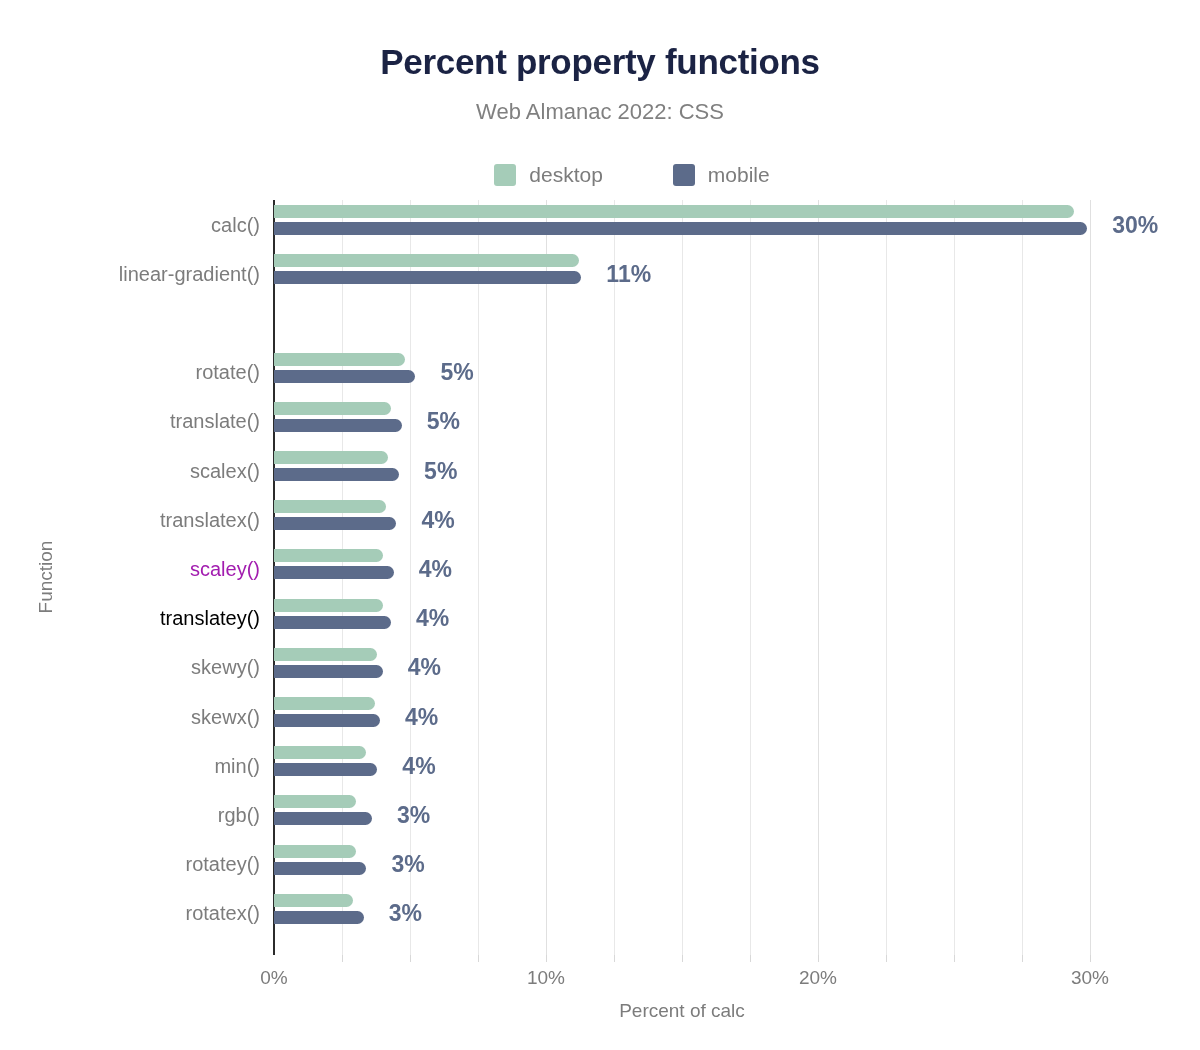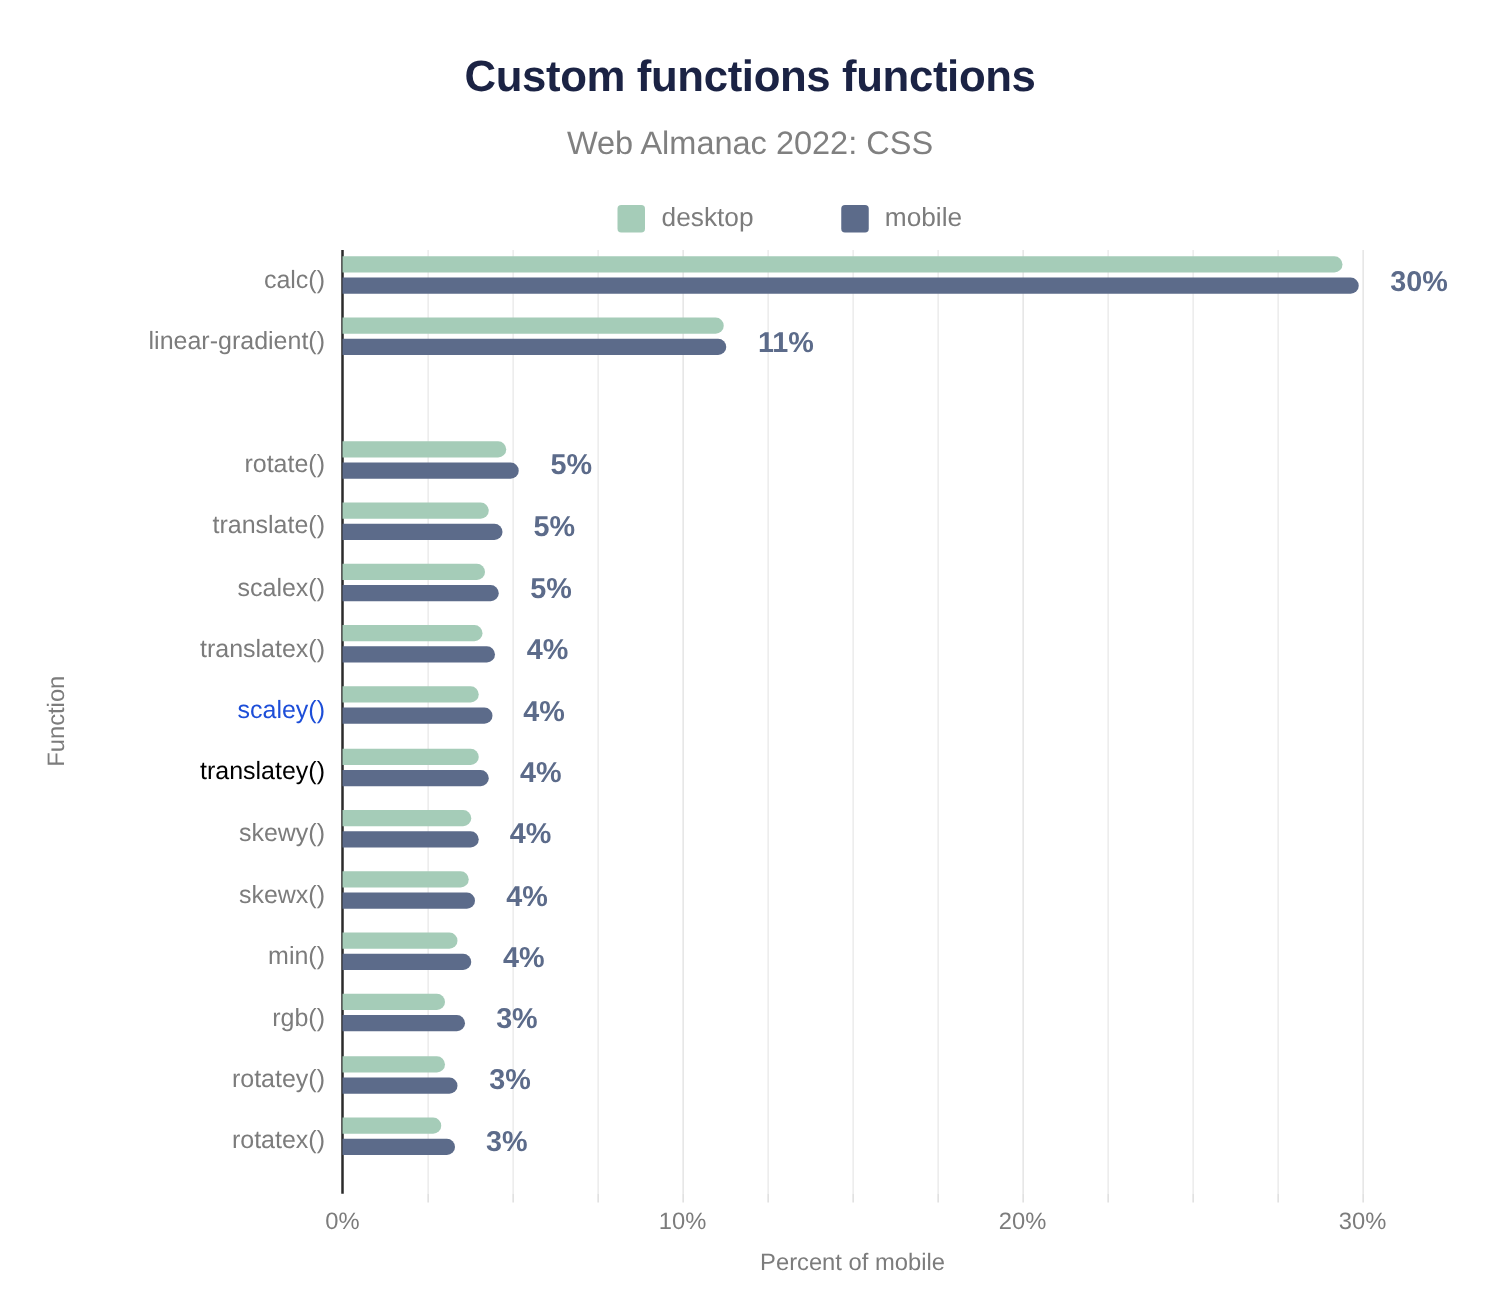--- a/index.html
+++ b/index.html
@@ -16,21 +16,21 @@
   .title{
     position:absolute;top:42px;left:0;width:1200px;
     text-align:center;
     font-size:35px;font-weight:bold;
     color:#1b2344;
     letter-spacing:-0.3px;
   }
   .subtitle{
     position:absolute;top:99px;left:0;width:1200px;
     text-align:center;
-    font-size:26px;font-weight:normal;
+    font-size:22px;font-weight:normal;
     color:#808080;
   }
 
   
   .legend{
     position:absolute;top:163px;left:0;width:1200px;
     display:flex;justify-content:center;align-items:center;
     gap:70px;
     padding-left:32px;
   }
@@ -98,21 +98,21 @@
     transform-origin:center center;
     font-size:19px;color:#7c7c7c;
     white-space:nowrap;
   }
 </style>
 </head>
 <body>
 
 <div class="chart-root">
 
-  <div class="title" style="color: rgb(27, 35, 68);">Custom functions functions</div>
+  <div class="title" style="color: rgb(27, 35, 68);">Percent property functions</div>
   <div class="subtitle">Web Almanac 2022: CSS</div>
 
   <div class="legend">
     <div class="legend-item">
       <span class="legend-swatch" style="background: rgb(165, 204, 184);"></span>
       <span class="legend-label">desktop</span>
     </div>
     <div class="legend-item">
       <span class="legend-swatch" style="background: rgb(92, 107, 138);"></span>
       <span class="legend-label">mobile</span>
@@ -175,21 +175,21 @@
         <div class="bar mobile" style="width: 125.12px; background: rgb(92, 107, 138);"></div>
         <div class="value-label" style="left: 150.12px; color: rgb(92, 107, 138);">5%</div>
       </div>
       <div class="row" style="top: 295.2px;">
         <div class="ylabel" style="color: rgb(124, 124, 124);">translatex()</div>
         <div class="bar desktop" style="width: 111.52px; background: rgb(165, 204, 184);"></div>
         <div class="bar mobile" style="width: 122.4px; background: rgb(92, 107, 138);"></div>
         <div class="value-label" style="left: 147.4px; color: rgb(92, 107, 138);">4%</div>
       </div>
       <div class="row" style="top: 344.4px;">
-        <div class="ylabel" style="color: #1d4ed8;">scaley()</div>
+        <div class="ylabel" style="color: #a21caf;">scaley()</div>
         <div class="bar desktop" style="width: 108.8px; background: rgb(165, 204, 184);"></div>
         <div class="bar mobile" style="width: 119.68px; background: rgb(92, 107, 138);"></div>
         <div class="value-label" style="left: 144.68px; color: rgb(92, 107, 138);">4%</div>
       </div>
       <div class="row" style="top: 393.6px;">
         <div class="ylabel" style="color: #000000;">translatey()</div>
         <div class="bar desktop" style="width: 108.8px; background: rgb(165, 204, 184);"></div>
         <div class="bar mobile" style="width: 116.96px; background: rgb(92, 107, 138);"></div>
         <div class="value-label" style="left: 141.96px; color: rgb(92, 107, 138);">4%</div>
       </div>
@@ -230,16 +230,16 @@
         <div class="value-label" style="left: 114.76px; color: rgb(92, 107, 138);">3%</div>
       </div>
     </div>
 
   <div id="xticks">
       <div class="xtick" style="left: 274px; color: rgb(124, 124, 124);">0%</div>
       <div class="xtick" style="left: 546px; color: rgb(124, 124, 124);">10%</div>
       <div class="xtick" style="left: 818px; color: rgb(124, 124, 124);">20%</div>
       <div class="xtick" style="left: 1090px; color: rgb(124, 124, 124);">30%</div>
     </div>
-  <div class="xaxis-title">Percent of mobile</div>
+  <div class="xaxis-title">Percent of calc</div>
   <div class="yaxis-title">Function</div>
 
 </div>
 
 </body></html>

